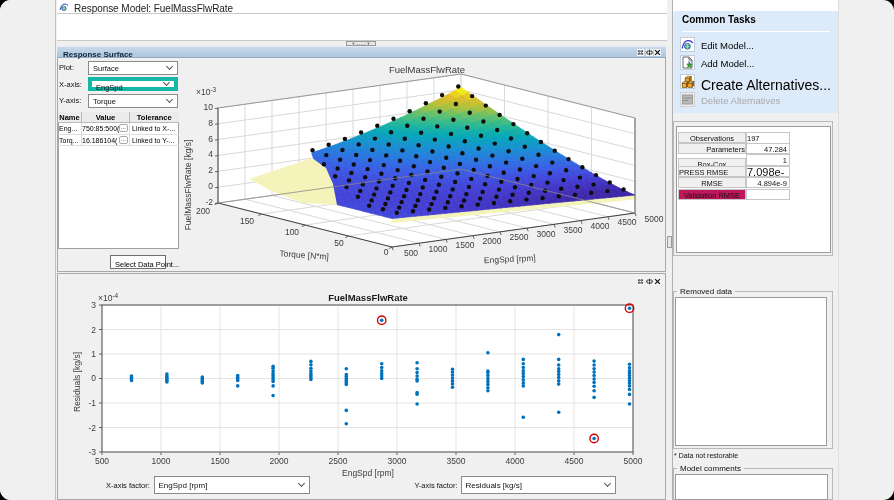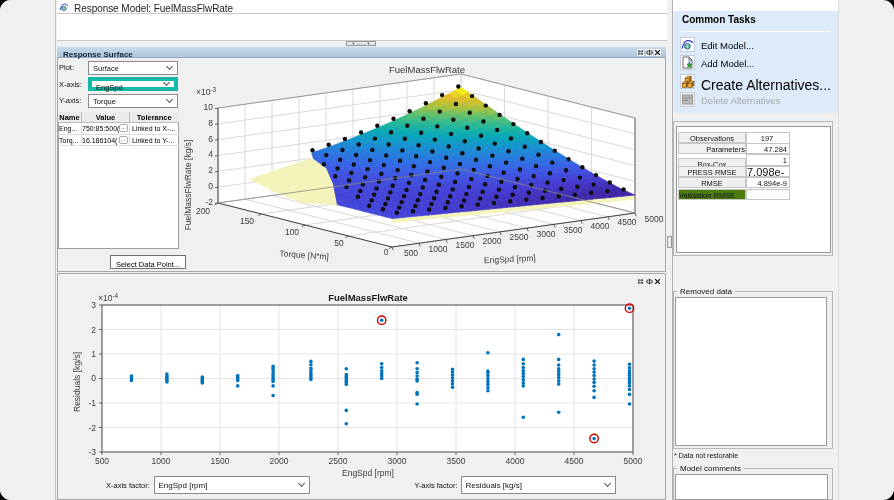--- a/index.html
+++ b/index.html
@@ -55,21 +55,21 @@
     <div style="width:24px;border-right:1px solid #ddd;border-bottom:1px solid #ddd;font-size:7px;line-height:11px;padding-left:1px;white-space:nowrap;overflow:hidden">Eng...</div>
     <div style="width:48px;border-right:1px solid #ddd;border-bottom:1px solid #ddd;font-size:7px;line-height:11px;white-space:nowrap;overflow:hidden;position:relative">750:85:500(<span style="position:absolute;right:1px;top:1px;width:9px;height:8px;background:#fff;border:0.5px solid #aaa;border-radius:2px;font-size:6px;line-height:5px;text-align:center">...</span></div>
     <div style="flex:1;border-bottom:1px solid #ddd;font-size:7px;line-height:11px;padding-left:2px;white-space:nowrap;overflow:hidden">Linked to X-...</div>
   </div>
   <div style="position:absolute;left:58px;top:134.5px;width:120.5px;height:11.5px;display:flex">
     <div style="width:24px;border-right:1px solid #ddd;border-bottom:1px solid #ddd;font-size:7px;line-height:11px;padding-left:1px;white-space:nowrap;overflow:hidden">Torq...</div>
     <div style="width:48px;border-right:1px solid #ddd;border-bottom:1px solid #ddd;font-size:7px;line-height:11px;white-space:nowrap;overflow:hidden;position:relative">16.186104(<span style="position:absolute;right:1px;top:1px;width:9px;height:8px;background:#fff;border:0.5px solid #aaa;border-radius:2px;font-size:6px;line-height:5px;text-align:center">...</span></div>
     <div style="flex:1;border-bottom:1px solid #ddd;font-size:7px;line-height:11px;padding-left:2px;white-space:nowrap;overflow:hidden">Linked to Y-...</div>
   </div>
 
-  <button style="position:absolute;left:110px;top:255px;width:76px;height:13.5px;background:#fdfdfd;border:1px solid #707070;font-size:7.5px;font-family:'Liberation Sans',sans-serif;padding:4px;white-space:nowrap">Select Data Point...</button>
+  <button style="position:absolute;left:110px;top:255px;width:56px;height:13.5px;background:#fdfdfd;border:1px solid #707070;font-size:7.5px;font-family:'Liberation Sans',sans-serif;padding:4px;white-space:nowrap">Select Data Point...</button>
 
   <svg width="486" height="216" style="position:absolute;left:180px;top:58px">
 <text x="247" y="14.5" text-anchor="middle" font-size="9.5" fill="#383838">FuelMassFlwRate</text>
 <text x="16" y="37" font-size="8.5" fill="#3c3c3c">×10<tspan dy="-3" font-size="6.5">-3</tspan></text>
 <polygon points="38.0,145.0 281.0,111.0 281.0,16.0 38.0,50.0" fill="#ffffff"></polygon>
       <polygon points="281.0,111.0 455.0,155.0 455.0,60.0 281.0,16.0" fill="#ffffff"></polygon>
       <polygon points="38.0,145.0 212.0,189.0 455.0,155.0 281.0,111.0" fill="#ffffff"></polygon>
       <line x1="38.0" y1="145.0" x2="281.0" y2="111.0" stroke="#d9d9d9" stroke-width="1"></line>
       <line x1="281.0" y1="111.0" x2="455.0" y2="155.0" stroke="#d9d9d9" stroke-width="1"></line>
       <line x1="38.0" y1="129.2" x2="281.0" y2="95.2" stroke="#d9d9d9" stroke-width="1"></line>
@@ -1436,30 +1436,30 @@
   <svg width="13" height="13" viewBox="0 0 13 13" style="position:absolute;left:681px;top:93px">
 <rect x="1.5" y="2" width="10" height="9" fill="#b9b9b9" stroke="#989898"></rect>
 <path d="M2.5 5 h8 M2.5 7.5 h5" stroke="#8a8a8a" stroke-width="1"></path>
 </svg>
   <div style="position:absolute;left:701px;top:95px;font-size:9.5px;color:#a9a9a9">Delete Alternatives</div>
 
   <div style="position:absolute;left:673px;top:121px;width:160px;height:135px;border:1px solid #b8b8b8"></div>
   <div class="grplbl" style="left:677px;top:133px">Summary table</div>
   <div style="position:absolute;left:676px;top:126px;width:155px;height:127px;background:#fff;border:1px solid #9a9a9a"></div>
   <div style="position:absolute;left:678px;top:131.5px;width:68px;height:11.4px;background:#f0f0f0;border:0.5px solid #c6c6c6;font-size:7.5px;text-align:center;line-height:11px;color:#111">Observations</div>
-<div style="position:absolute;left:746px;top:131.5px;width:44px;height:14px;background:#fff;border:0.5px solid #c6c6c6;font-size:7.5px;text-align:center;line-height:11px;padding-right:2px;color:#111">197</div>
+<div style="position:absolute;left:746px;top:131.5px;width:44px;height:14px;background:#fff;border:0.5px solid #c6c6c6;font-size:7.5px;text-align:left;line-height:11px;padding-right:2px;color:#111">197</div>
     <div style="position:absolute;left:678px;top:142.9px;width:68px;height:11.4px;background:#f0f0f0;border:0.5px solid #c6c6c6;font-size:7.5px;text-align:right;line-height:11px;color:#111">Parameters</div>
 <div style="position:absolute;left:746px;top:142.9px;width:44px;height:11.4px;background:#fff;border:0.5px solid #c6c6c6;font-size:7.5px;text-align:right;line-height:11px;padding-right:2px;color:#111">47.284</div>
     <div style="position:absolute;left:678px;top:158px;width:68px;height:11.4px;background:#f0f0f0;border:0.5px solid #c6c6c6;font-size:7.5px;text-align:center;line-height:11px;color:#111">Box-Cox</div>
 <div style="position:absolute;left:746px;top:154.3px;width:44px;height:11.4px;background:#fff;border:0.5px solid #c6c6c6;font-size:7.5px;text-align:right;line-height:11px;padding-right:2px;color:#111">1</div>
-    <div style="position:absolute;left:678px;top:165.7px;width:68px;height:11.4px;background:#f0f0f0;border:0.5px solid #c6c6c6;font-size:7.5px;text-align:center;line-height:11px;color:#111">PRESS RMSE</div>
+    <div style="position:absolute;left:678px;top:165.7px;width:68px;height:11.4px;background:#f0f0f0;border:0.5px solid #c6c6c6;font-size:7.5px;line-height:11px;color:#111">PRESS RMSE</div>
 <div style="position:absolute;left:746px;top:165.7px;width:44px;height:11.4px;background:#fff;border:0.5px solid #c6c6c6;font-size:11px;text-align:left;line-height:11px;padding-right:2px;color:#111">7.098e-5</div>
     <div style="position:absolute;left:678px;top:177.1px;width:68px;height:11.4px;background:#f0f0f0;border:0.5px solid #c6c6c6;font-size:7.5px;text-align:center;line-height:11px;color:#111">RMSE</div>
 <div style="position:absolute;left:746px;top:177.1px;width:44px;height:11.4px;background:#fff;border:0.5px solid #c6c6c6;font-size:7.5px;text-align:right;line-height:11px;padding-right:2px;color:#111">4.894e-9</div>
-    <div style="position:absolute;left:678px;top:188.5px;width:68px;height:11.4px;background:#4d7c0f;border:0.5px solid #c6c6c6;font-size:7.5px;text-align:left;line-height:11px;color:#111">Validation RMSE</div>
+    <div style="position:absolute;left:678px;top:188.5px;width:68px;height:11.4px;background:#be185d;border:0.5px solid #c6c6c6;font-size:7.5px;text-align:center;line-height:11px;color:#111">Validation RMSE</div>
 <div style="position:absolute;left:746px;top:188.5px;width:44px;height:11.4px;background:#fff;border:0.5px solid #c6c6c6;font-size:7.5px;text-align:right;line-height:11px;padding-right:2px;color:#111"></div>
 
   <div style="position:absolute;left:673px;top:291px;width:160px;height:158px;border:1px solid #b8b8b8"></div>
   <div class="grplbl" style="left:677px;top:286.5px">Removed data</div>
   <div style="position:absolute;left:675px;top:297px;width:152px;height:149px;background:#fff;border:1px solid #9a9a9a"></div>
 
   <div style="position:absolute;left:674px;top:451.5px;font-size:7px;color:#111">* Data not restorable</div>
 
   <div style="position:absolute;left:673px;top:468px;width:160px;height:32px;border:1px solid #b8b8b8"></div>
   <div class="grplbl" style="left:677px;top:463.5px">Model comments</div>

